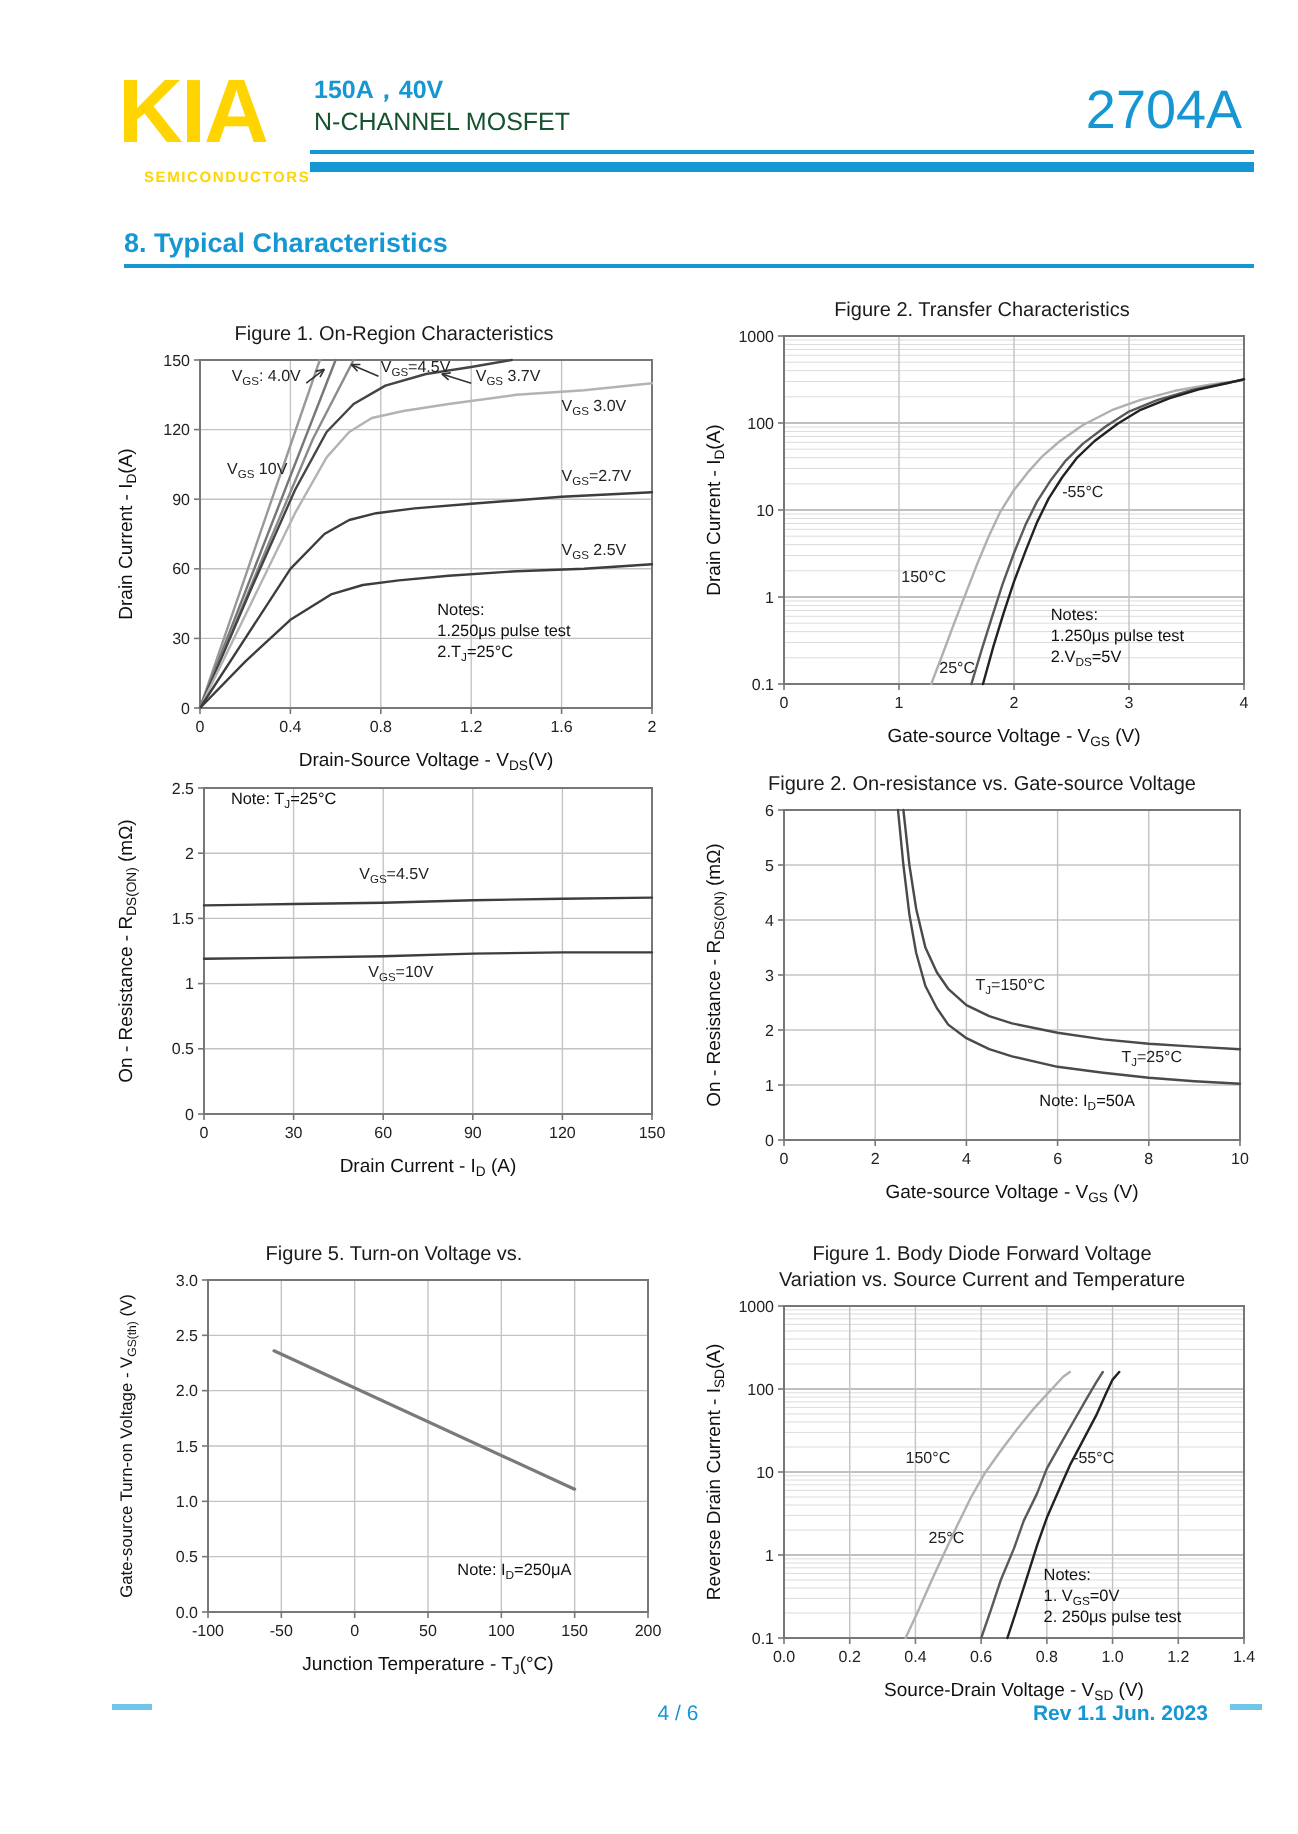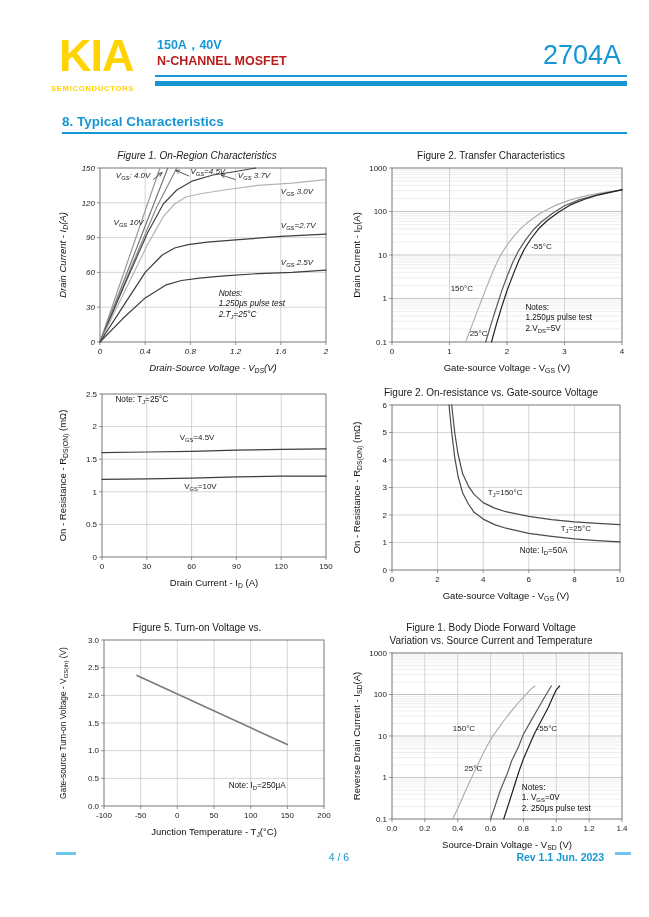--- a/index.html
+++ b/index.html
@@ -3,37 +3,37 @@
 <meta charset="utf-8">
 <style>
   html,body{margin:0;padding:0;}
   body{width:649px;height:917px;position:relative;background:#ffffff;
        font-family:"Liberation Sans", sans-serif;-webkit-font-smoothing:antialiased;}
   .page{position:absolute;inset:0;background:#fff;outline:1px solid #e8e8e8;overflow:hidden;}
 
   
   .logo{position:absolute;left:59px;top:33px;font-size:45px;font-weight:bold;
         color:#ffd400;line-height:1;letter-spacing:-1px;}
-  .logo-sub{position:absolute;left:51px;top:84px;font-size:7.5px;font-weight:bold;
+  .logo-sub{position:absolute;left:72px;top:84px;font-size:7.5px;font-weight:bold;
         color:#ffd400;letter-spacing:0.8px;}
   .rating{position:absolute;left:157px;top:37px;font-size:12.5px;font-weight:bold;color:#1697d4;}
-  .family{position:absolute;left:157px;top:54px;font-size:12.5px;font-weight:bold;color:#b91c1c;text-align:center;}
+  .family{position:absolute;left:157px;top:54px;font-size:12.5px;font-weight:normal;color:#14532d;text-align:center;}
   .part-number{position:absolute;right:28px;top:40px;font-size:27px;color:#1697d4;}
   .rule-thin{position:absolute;left:155px;right:22px;top:75px;height:2px;background:#1697d4;}
   .rule-thick{position:absolute;left:155px;right:22px;top:81px;height:5px;background:#1697d4;}
 
   
   .sec-head{position:absolute;left:62px;top:114px;font-size:13.5px;font-weight:bold;color:#1697d4;}
   .sec-rule{position:absolute;left:62px;right:22px;top:132px;height:1.5px;background:#1697d4;}
 
   
   .fig{position:absolute;}
   .fig-title{font-size:10px;color:#1a1a1a;text-align:center;line-height:13px;}
   .fig svg{display:block;}
-  #fig1{left:56px;top:149px;width:282px;height:228px;font-style:italic;}
+  #fig1{left:56px;top:161px;width:282px;height:228px;}
   #fig2{left:350px;top:149px;width:282px;height:228px;}
   #fig3{left:56px;top:386px;width:282px;height:219px;}
   #fig4{left:350px;top:386px;width:282px;height:219px;}
   #fig5{left:56px;top:621px;width:282px;height:232px;}
   #fig6{left:350px;top:621px;width:282px;height:232px;}
 
   
   .page-num{position:absolute;left:0;right:0;top:851px;text-align:center;
             font-size:10.5px;font-weight:normal;color:#1697d4;margin-left:29px;}
   .rev{position:absolute;right:45px;top:851px;font-size:10.5px;font-weight:bold;color:#1697d4;}

